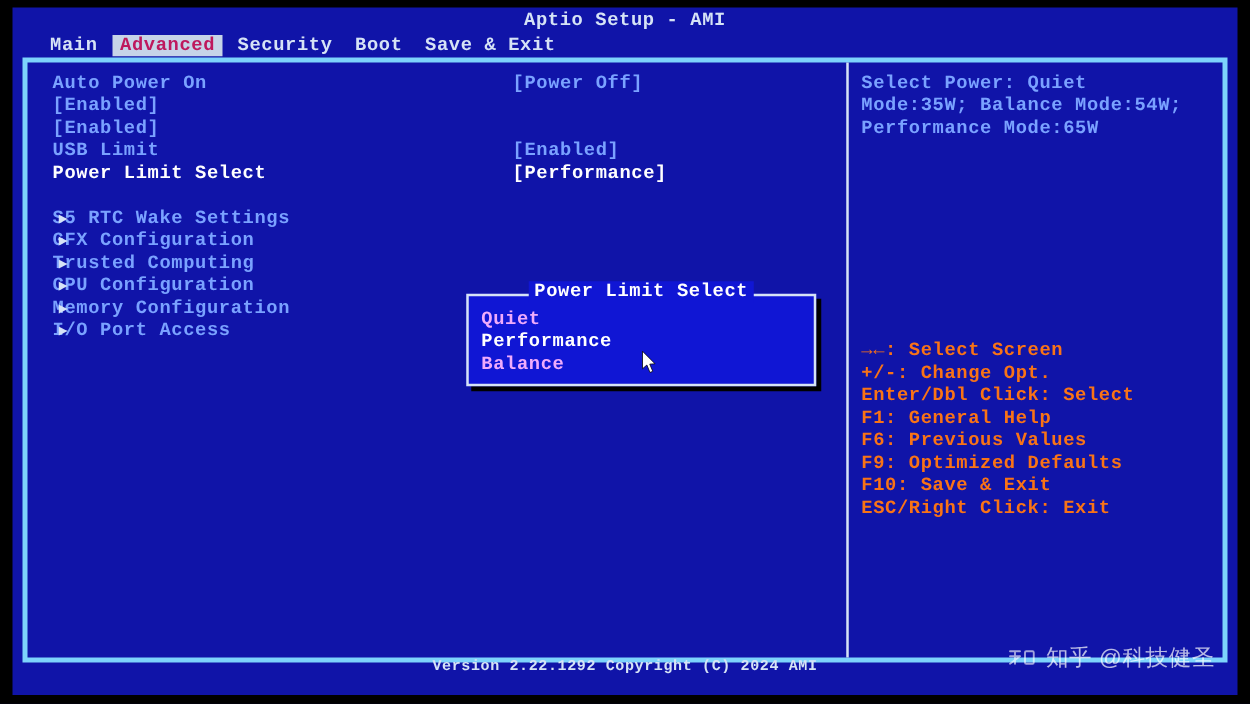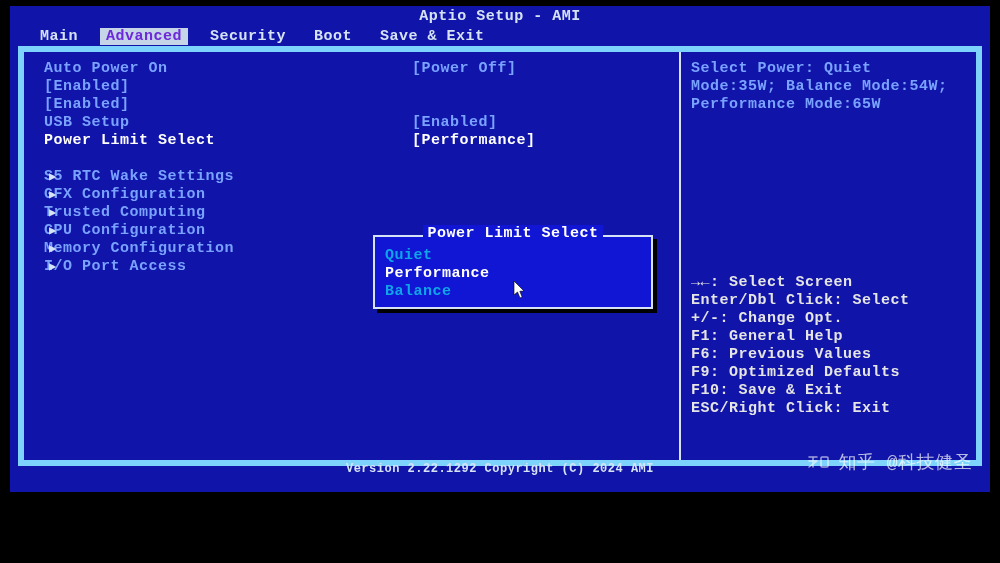--- a/index.html
+++ b/index.html
@@ -10,45 +10,45 @@
     background: #000;
     font-family: "Courier New", Courier, monospace;
     font-size: 15px;
     color: #c6d4e8;
     font-weight: bold;
     letter-spacing: 0.5px;
   }
   .screen {
     position: absolute;
     left: 10px; top: 6px;
-    width: 980px; height: 486px;
+    width: 980px; height: 550px;
     background: #1014a8; 
   }
   .title {
     text-align: center;
     color: #d6e3f6;
     padding: 2px 0 2px 0;
     line-height: 18px;
   }
   .tabbar {
     display: flex;
-    gap: 16px;
+    gap: 6px;
     padding: 0 24px 2px 24px;
     color: #d6e3f6;
   }
   .tab { padding: 0 6px; }
   .tab.active {
     background: #c6d4e8;
-    color: #6d28d9;
+    color: #be185d;
   }
   .panels {
     position: absolute;
     left: 8px; right: 8px;
     top: 40px; bottom: 26px;
-    border: 6px solid #7dd3fc;
+    border: 4px solid #7dd3fc;
   }
   .divider {
     position: absolute;
     top: 0; bottom: 0;
     left: 655px;
     width: 0;
     border-left: 2px solid #d6e3f6;
   }
   .left {
     position: absolute;
@@ -70,21 +70,21 @@
   .rarrow {
     position: absolute;
     left: 5px;
     color: #d6e3f6;
     font-size: 12px;
     line-height: 18px;
   }
   .blue-text { color: #7aa2ff; }
   .white-text { color: #ffffff; }
   .submenu { position: relative; }
-  .help-block { color: #e5e5e5; }
+  .help-block { color: #f97316; }
 
   .footer {
     position: absolute;
     left: 0; right: 0; bottom: 16px;
     text-align: center;
     color: #d6e3f6;
     font-size: 12px;
   }
 
   
@@ -107,42 +107,42 @@
     top: -12px; left: 0; right: 0;
     text-align: center;
     color: #ffffff;
   }
   .popup-title span {
     background: #1016d4;
     padding: 0 4px;
   }
   .popup-item {
     padding: 0 10px;
-    color: #0ea5e9;
+    color: #f0abfc;
   }
   .popup-item.sel {
     color: #ffffff;
   }
 
   
   .cursor {
     position: absolute;
     left: 503px; top: 274px;
     width: 14px; height: 20px;
     pointer-events: none;
     z-index: 50;
   }
   .cursor svg { display: block; }
 
   
   .wm {
     position: absolute;
     right: 18px; bottom: 18px;
     color: rgba(255,255,255,0.7);
-    font-family: Liberation Mono, monospace;
+    font-family: Liberation Sans, sans-serif;
     font-size: 18px;
     font-weight: 400;
     z-index: 60;
     display: flex;
     align-items: center;
     gap: 6px;
     margin-top: 36px;
   }
   .wm svg { opacity: .82; }
 </style>
@@ -168,21 +168,21 @@
         <span class="rlabel">Auto Power On</span>
         <span>[Power Off]</span>
       </div>
       <div class="row blue-text">
         <span>[Enabled]</span>
       </div>
       <div class="row blue-text">
         <span>[Enabled]</span>
       </div>
       <div class="row blue-text">
-        <span class="rlabel">USB Setup</span>
+        <span class="rlabel">USB Limit</span>
         <span>[Enabled]</span>
       </div>
       <div class="row white-text">
         <span class="rlabel">Power Limit Select</span>
         <span>[Performance]</span>
       </div>
 
       <div style="height:18px"></div>
 
       <div class="submenu blue-text">
@@ -209,22 +209,22 @@
         <span class="rarrow">▶</span>
         <span>I/O Port Access</span>
       </div>
     </div>
 
     <div class="right">
       <div class="blue-text" style="white-space:normal;">Select Power: Quiet Mode:35W; Balance Mode:54W; Performance Mode:65W</div>
       <div style="height:160px"></div>
       <div class="help-block">
         <div>→←: Select Screen</div>
+        <div>+/-: Change Opt.</div>
         <div>Enter/Dbl Click: Select</div>
-        <div>+/-: Change Opt.</div>
         <div>F1: General Help</div>
         <div>F6: Previous Values</div>
         <div>F9: Optimized Defaults</div>
         <div>F10: Save &amp; Exit</div>
         <div>ESC/Right Click: Exit</div>
       </div>
     </div>
   </div>
 
   <div class="footer">Version 2.22.1292 Copyright (C) 2024 AMI</div>

